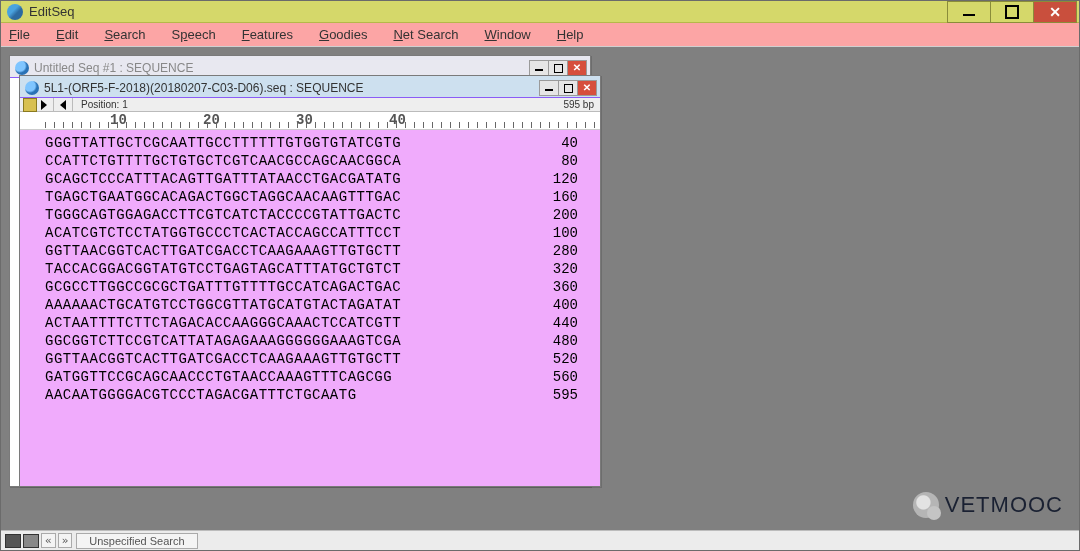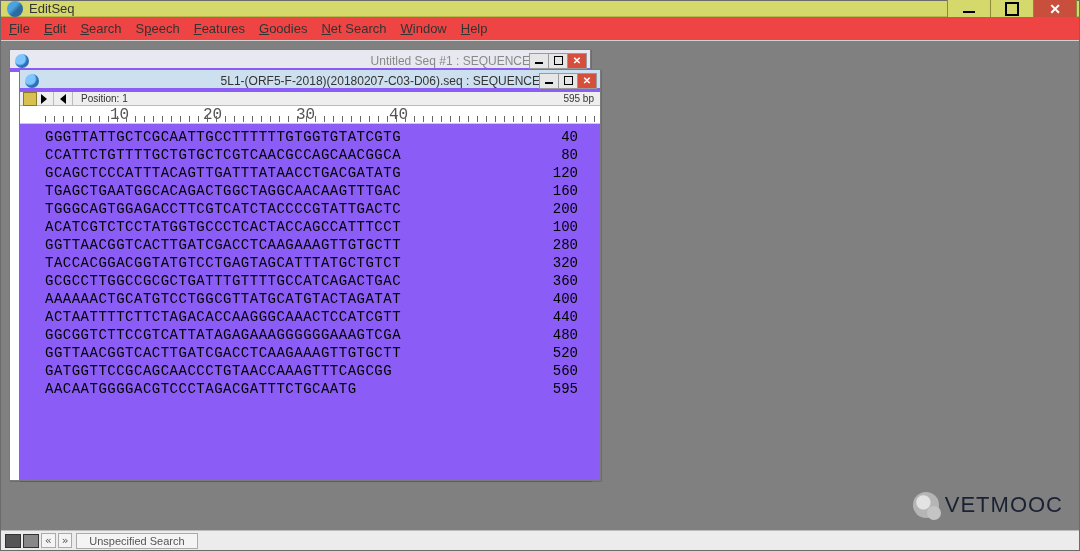--- a/index.html
+++ b/index.html
@@ -17,21 +17,21 @@
   .main-window {
     position: absolute;
     top: 0; left: 0; right: 0; bottom: 0;
     background: #808080;
     border: 1px solid #6b6b6b;
     display: flex;
     flex-direction: column;
   }
   .titlebar {
     background: #d5d86a;
-    height: 16px;
+    height: 22px;
     display: flex;
     align-items: center;
     padding: 0 2px 0 6px;
     border-bottom: 1px solid #b5b84a;
   }
   .titlebar .appicon {
     width: 16px; height: 16px; margin-right: 6px;
     background: linear-gradient(135deg,#4aa3df 40%,#2c6aa0 60%);
     border-radius: 50%;
     position: relative;
@@ -45,26 +45,26 @@
     font-size: 11px;
     color:#000;
     background:#d5d86a;
     border:1px solid #8a8c3a;
     margin-left:-1px;
   }
   .winbtn.min::before { content:""; display:block; width:12px; height:2px; background:#000; margin-top:6px;}
   .winbtn.max::before { content:""; display:block; width:10px; height:10px; border:2px solid #000;}
   .winbtn.close { background:#c94f3d; color:#fff; font-weight:bold; font-size:14px;}
   .menubar {
-    background:#ef4444;
+    background:#fca5a5;
     height:24px;
     display:flex;
     align-items:center;
     padding:8px 8px;
-    gap:14px;
+    gap:26px;
     border-bottom:1px solid #d0d0d0;
     font-size:13px;
     color:#333;
   }
   .menubar span u { text-decoration: underline; }
   .client {
     flex:1;
     position:relative;
     background:#808080;
   }
@@ -80,22 +80,21 @@
   }
   .child.inactive .childtitle { background:#e8e8f0; color:#888; }
   .childtitle {
     height:22px;
     background:#cfd9e6;
     color:#333;
     display:flex;
     align-items:center;
     padding:3px 3px 0 5px;
     font-size:12px;
-    border-bottom:4px solid #8b5cf6;
-    text-align:right;
+    border-bottom:1px solid #8b5cf6;
   }
   .childtitle .docicon {
     width:14px;height:14px;margin-right:5px;
     background: radial-gradient(circle at 35% 35%, #7fc5ff 0 40%, #2a72b5 55% 100%);
     border-radius:50%;
   }
   .childtitle .txt { flex:1; white-space:nowrap; overflow:hidden; text-overflow:ellipsis; }
   .childbtns { display:flex; gap:0; }
   .cbtn {
     width:20px;height:16px;
@@ -129,28 +128,28 @@
 
   .ruler {
     height:18px;
     background:#fff;
     border-bottom:1px solid #ccc;
     position:relative;
     font-size:10px;
     color:#555;
     font-family: "Courier New", monospace;
   }
-  .ruler .tick { position:absolute; top:0; font-size:16px;}
+  .ruler .tick { position:absolute; top:0; font-size:14px;font-weight:bold;}
   .ruler .ticks { position:absolute; left:25px; right:0; top:10px; height:6px;
     background: repeating-linear-gradient(to right, #666 0 1px, transparent 1px 9px);
   }
 
   .seqbody {
     flex:1;
-    background:#8b5cf6;
+    background:#f0abfc;
     overflow:auto;
     padding:4px 4px 4px 25px;
     font-family:"Courier New", monospace;
     font-size:14px;
     line-height:18px;
     color:#000;
     position:relative;
   }
   .seqrow { display:flex; }
   .seqrow .bases { white-space:pre; letter-spacing:0.5px;}

